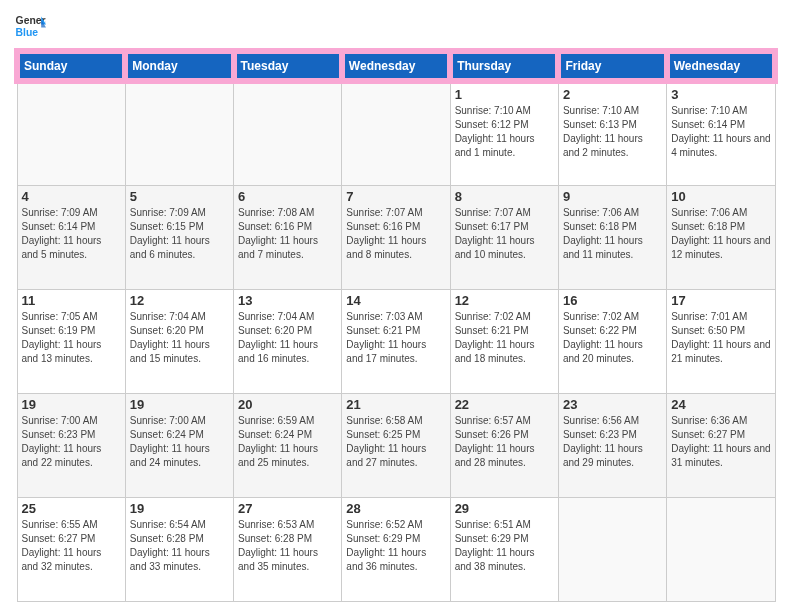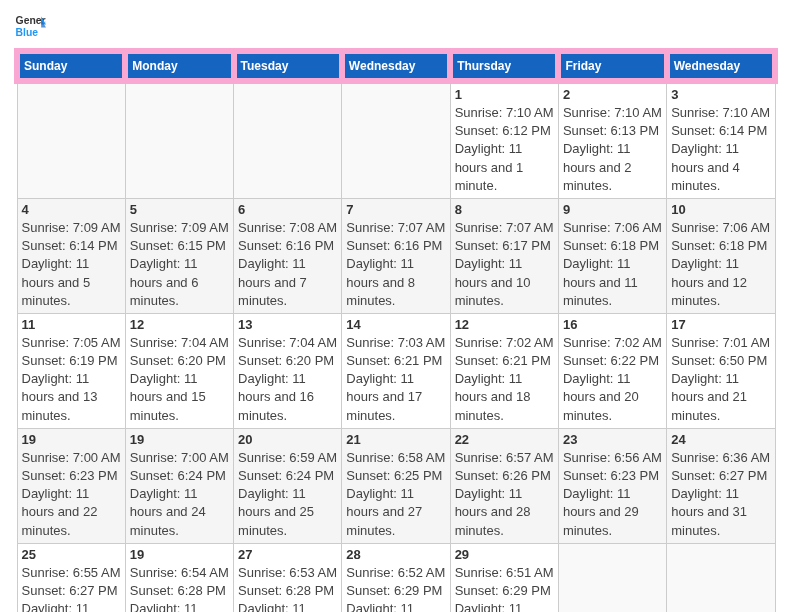--- a/index.html
+++ b/index.html
@@ -73,21 +73,21 @@
       background: #f9f9f9;
     }
     .day-number {
       font-size: 13px;
       font-weight: bold;
       color: #333;
       display: block;
       margin-bottom: 2px;
     }
     .day-info {
-      font-size: 13px;
+      font-size: 10px;
       color: #444;
       line-height: 1.4;
     }
     .row-bg-1 { background: #fff; }
     .row-bg-2 { background: #f5f5f5; }
   </style>
 </head>
 <body>
 
 <div class="page">

